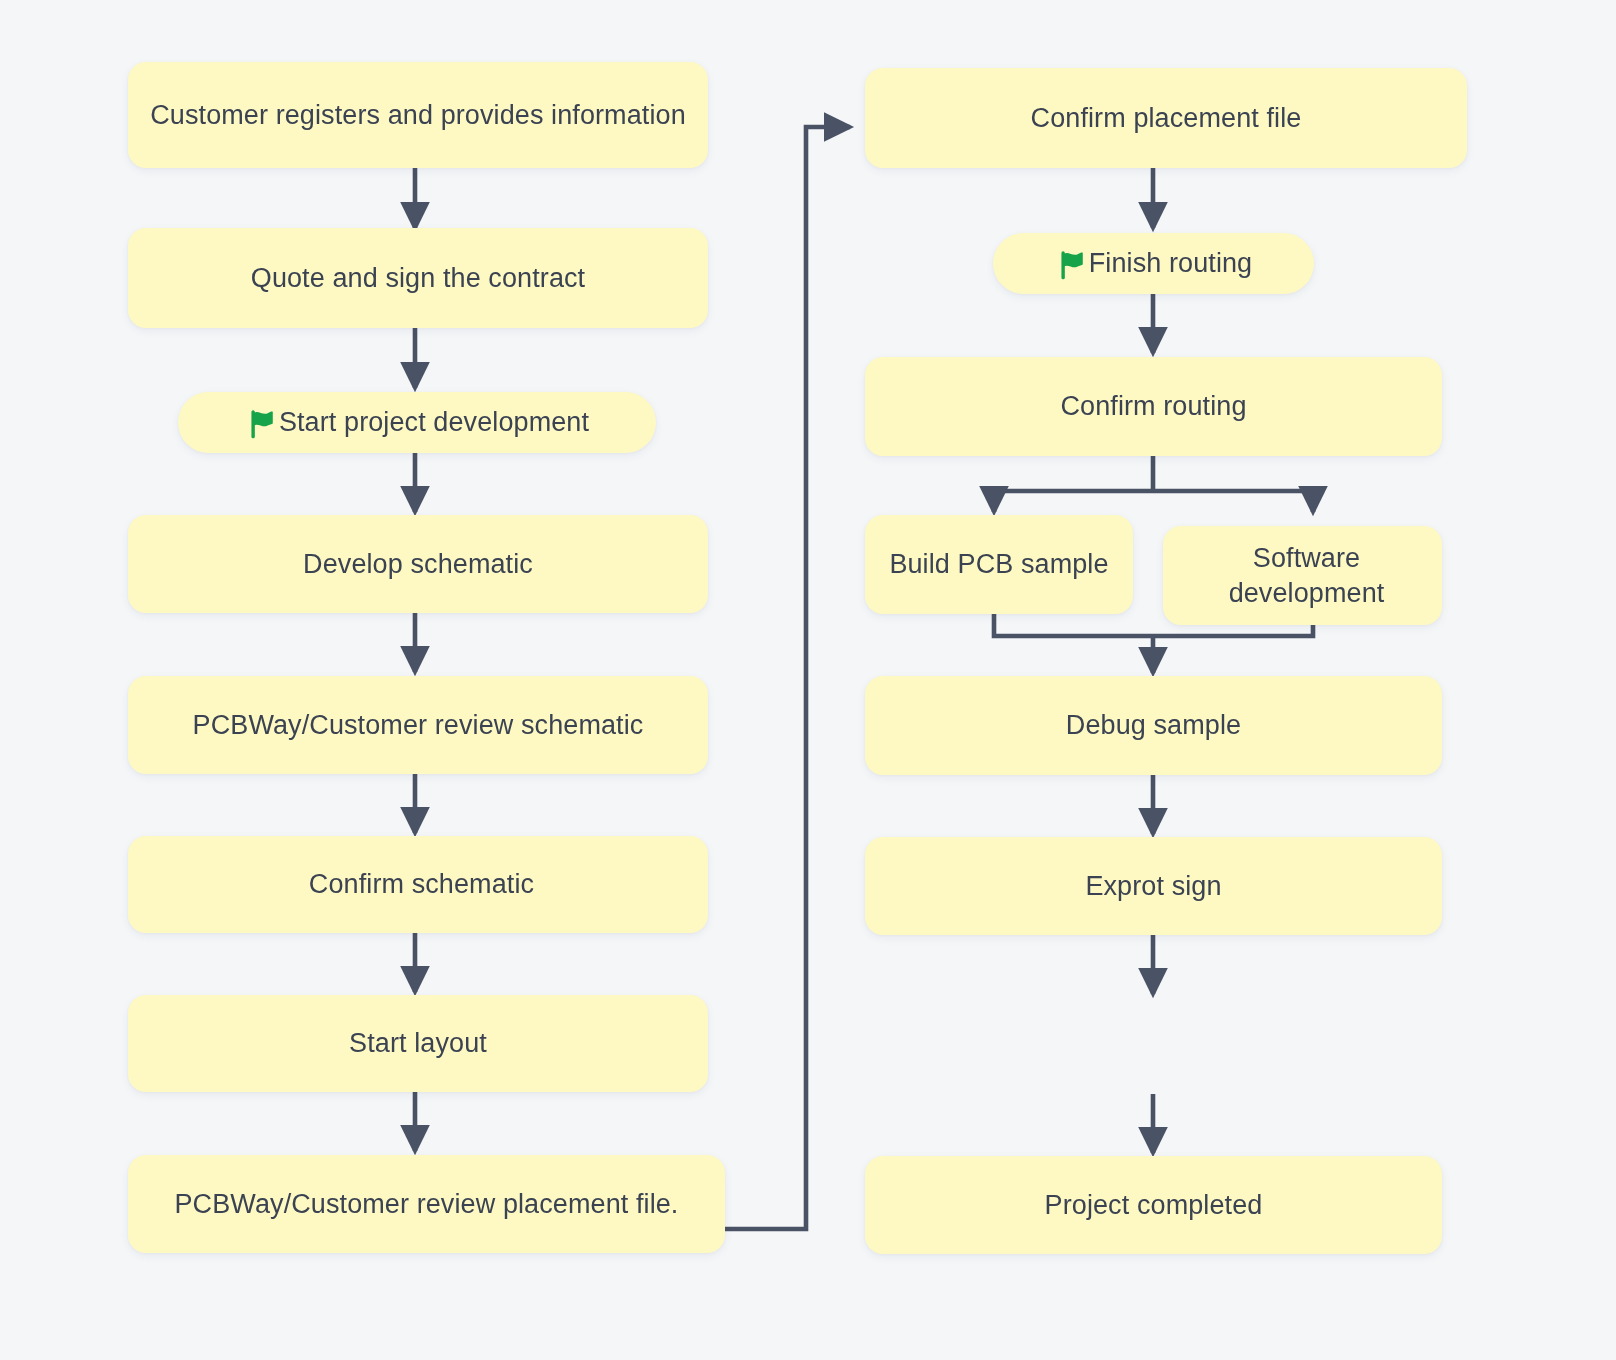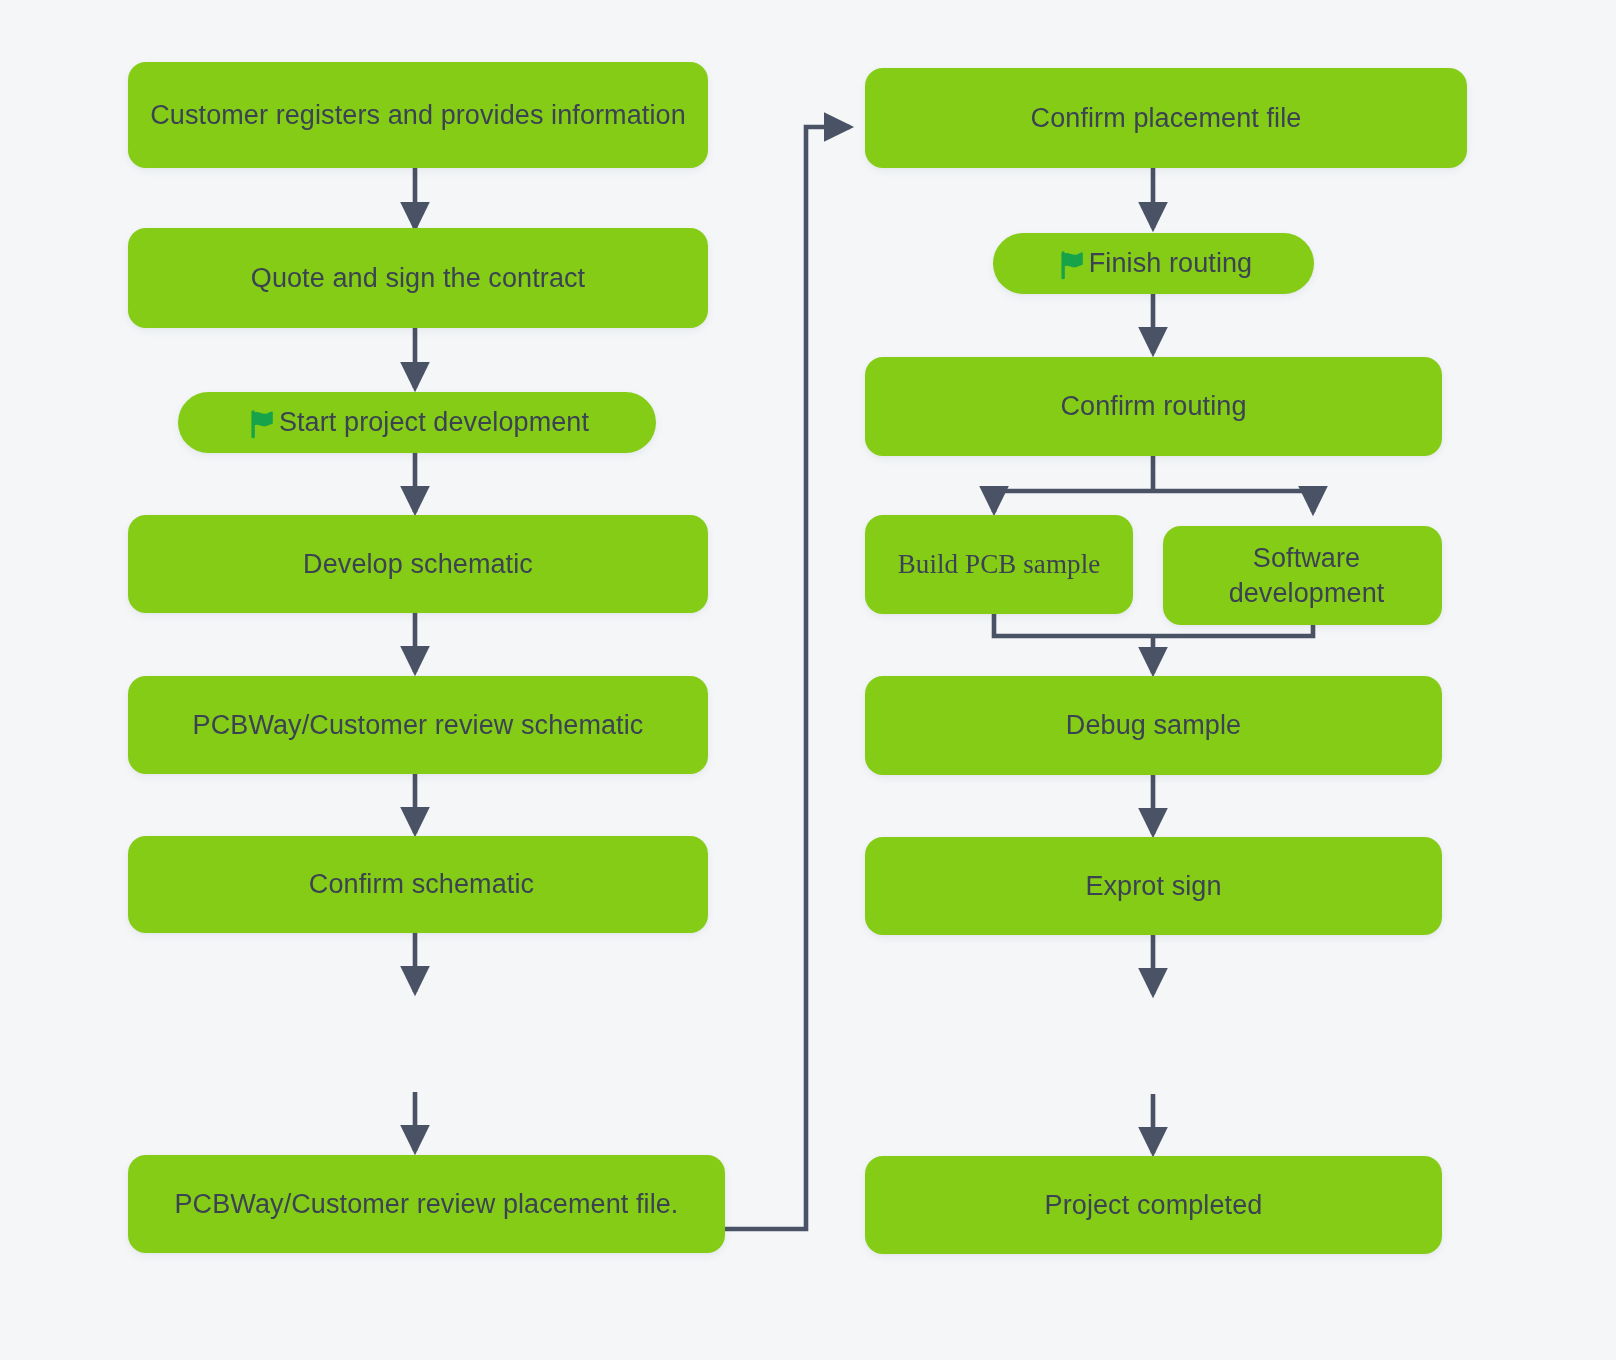--- a/index.html
+++ b/index.html
@@ -13,21 +13,21 @@
     font-family: "Liberation Sans", "DejaVu Sans", sans-serif;
     overflow: hidden;
   }
   #canvas {
     position: relative;
     width: 1616px;
     height: 1360px;
   }
   .node {
     position: absolute;
-    background: #84cc16;
+    background: #fef9c3;
     border-radius: 18px;
     box-shadow: 0 3px 10px rgba(40, 55, 75, 0.055), 0 1px 3px rgba(40,55,75,0.04);
     display: flex;
     align-items: center;
     justify-content: center;
     text-align: center;
     color: #3b4352;
     font-size: 27px;
     line-height: 1.28;
     letter-spacing: 0.1px;
@@ -128,20 +128,23 @@
   </div>
 
   <div class="node" style="left:128px; top:676px; width:580px; height:98px;">
     <span class="label">PCBWay/Customer review schematic</span>
   </div>
 
   <div class="node" style="left:128px; top:836px; width:580px; height:97px;padding-left:25px;">
     <span class="label">Confirm schematic</span>
   </div>
 
+  <div class="node" style="left:128px; top:995px; width:580px; height:97px;">
+    <span class="label">Start layout</span>
+  </div>
 
   <div class="node" style="left:128px; top:1155px; width:597px; height:98px;">
     <span class="label">PCBWay/Customer review placement file.</span>
   </div>
 
   <div class="node" style="left:865px; top:68px; width:602px; height:100px;">
     <span class="label">Confirm placement file</span>
   </div>
 
   <div class="node pill" style="left:993px; top:233px; width:321px; height:61px;">
@@ -153,21 +156,21 @@
         </svg>
       </span>
       <span class="label">Finish routing</span>
     </span>
   </div>
 
   <div class="node" style="left:865px; top:357px; width:577px; height:99px;">
     <span class="label">Confirm routing</span>
   </div>
 
-  <div class="node" style="left:865px; top:515px; width:268px; height:99px; padding-left:12px; padding-right:12px;font-family:Liberation Serif, serif;">
+  <div class="node" style="left:865px; top:515px; width:268px; height:99px; padding-left:12px; padding-right:12px;">
     <span class="label">Build PCB sample</span>
   </div>
 
   <div class="node" style="left:1163px; top:526px; width:279px; height:99px; padding-left:12px; padding-right:4px;">
     <span class="label">Software development</span>
   </div>
 
   <div class="node" style="left:865px; top:676px; width:577px; height:99px;">
     <span class="label">Debug sample</span>
   </div>

